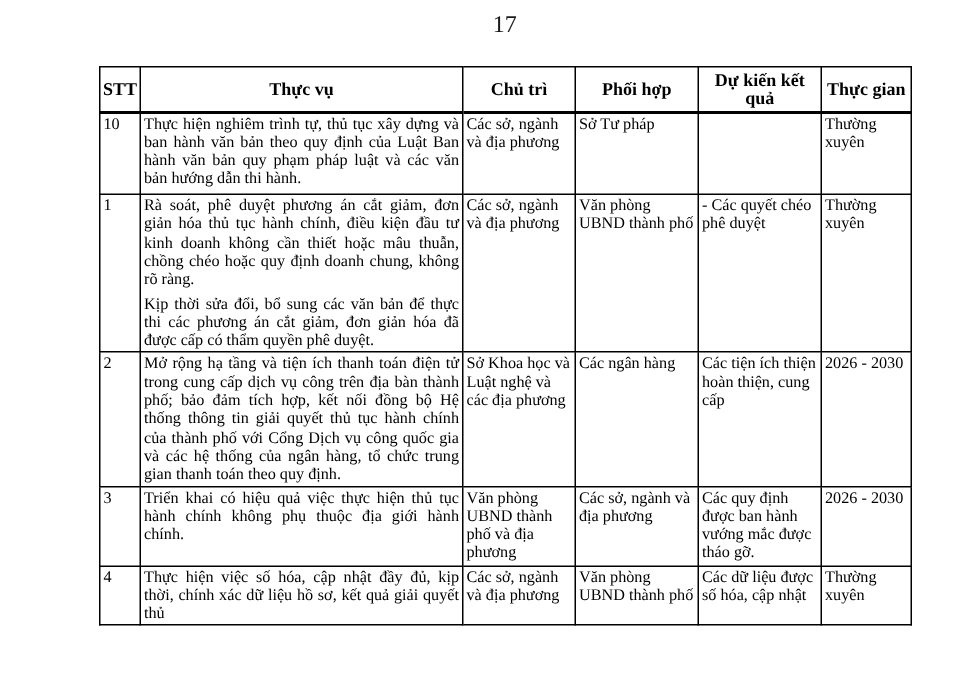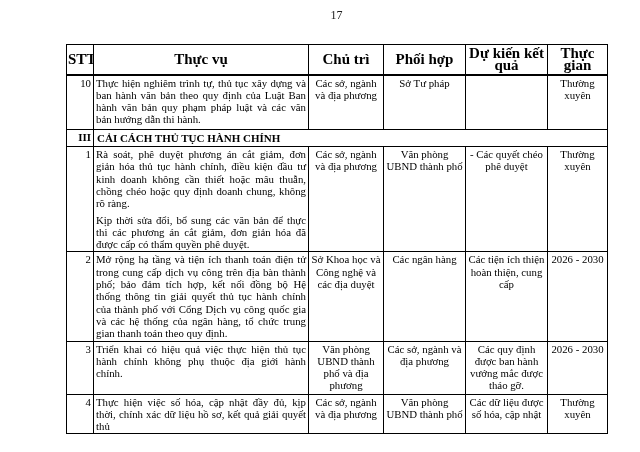--- a/index.html
+++ b/index.html
@@ -17,61 +17,61 @@
     width: 640px;
     height: 452px;
     background: #ffffff;
   }
   .page-number {
     position: absolute;
     left: 66px;
     top: 8px;
     width: 541px;
     text-align: center;
-    font-size: 12px;
+    font-size: 16px;
     color: #1a1a1a;
   }
   table.doc-table {
     position: absolute;
     left: 66px;
     top: 44px;
     width: 541px;
     border-collapse: collapse;
     table-layout: fixed;
     font-size: 10.8px;
     line-height: 12.3px;
   }
   table.doc-table td, table.doc-table th {
     border: 1px solid #000000;
     vertical-align: top;
     padding: 1px 2px;
     overflow: hidden;
   }
   table.doc-table thead th {
-    font-size: 15px;
+    font-size: 12px;
     font-weight: bold;
     text-align: center;
     vertical-align: middle;
     padding: 2px 1px;
     border-bottom-width: 2px;
     height: 15px;
   }
   td.c-stt {
-    text-align: right;
+    text-align: left;
     padding-top: 2px;
   }
   td.c-task {
     text-align: justify;
     padding: 1px 3px 1px 3px;
   }
   td.c-task .para + .para {
     margin-top: 4px;
   }
   td.c-center {
-    text-align: center;
+    text-align: left;
     padding-top: 2px;
   }
   tr.section-row td {
     font-weight: bold;
     font-size: 11px;
     vertical-align: middle;
     height: 14px;
   }
   tr.section-row td.sec-title {
     text-align: left;
@@ -121,43 +121,39 @@
         <td class="c-stt">10</td>
         <td class="c-task">
           <div class="para">Thực hiện nghiêm trình tự, thủ tục xây dựng và ban hành văn bản theo quy định của Luật Ban hành văn bản quy phạm pháp luật và các văn bản hướng dẫn thi hành.</div>
         </td>
         <td class="c-center">Các sở, ngành và địa phương</td>
         <td class="c-center">Sở Tư pháp</td>
         <td class="c-center"></td>
         <td class="c-center">Thường xuyên</td>
       </tr>
 
-      <tr class="r-sec section-row">
-        <td class="c-stt">III</td>
-        <td class="sec-title" colspan="5">CẢI CÁCH THỦ TỤC HÀNH CHÍNH</td>
-      </tr>
 
       <tr class="r-1">
         <td class="c-stt">1</td>
         <td class="c-task">
           <div class="para">Rà soát, phê duyệt phương án cắt giảm, đơn giản hóa thủ tục hành chính, điều kiện đầu tư kinh doanh không cần thiết hoặc mâu thuẫn, chồng chéo hoặc quy định doanh chung, không rõ ràng.</div>
           <div class="para">Kịp thời sửa đổi, bổ sung các văn bản để thực thi các phương án cắt giảm, đơn giản hóa đã được cấp có thẩm quyền phê duyệt.</div>
         </td>
         <td class="c-center">Các sở, ngành và địa phương</td>
         <td class="c-center">Văn phòng UBND thành phố</td>
         <td class="c-center">- Các quyết chéo phê duyệt</td>
         <td class="c-center">Thường xuyên</td>
       </tr>
 
       <tr class="r-2">
         <td class="c-stt">2</td>
         <td class="c-task">
           <div class="para">Mở rộng hạ tầng và tiện ích thanh toán điện tử trong cung cấp dịch vụ công trên địa bàn thành phố; bảo đảm tích hợp, kết nối đồng bộ Hệ thống thông tin giải quyết thủ tục hành chính của thành phố với Cổng Dịch vụ công quốc gia và các hệ thống của ngân hàng, tổ chức trung gian thanh toán theo quy định.</div>
         </td>
-        <td class="c-center">Sở Khoa học và Công nghệ và các địa duyệt</td>
+        <td class="c-center">Sở Khoa học và Luật nghệ và các địa phương</td>
         <td class="c-center">Các ngân hàng</td>
         <td class="c-center">Các tiện ích thiện hoàn thiện, cung cấp</td>
         <td class="c-center">2026 - 2030</td>
       </tr>
 
       <tr class="r-3">
         <td class="c-stt">3</td>
         <td class="c-task">
           <div class="para">Triển khai có hiệu quả việc thực hiện thủ tục hành chính không phụ thuộc địa giới hành chính.</div>
         </td>

